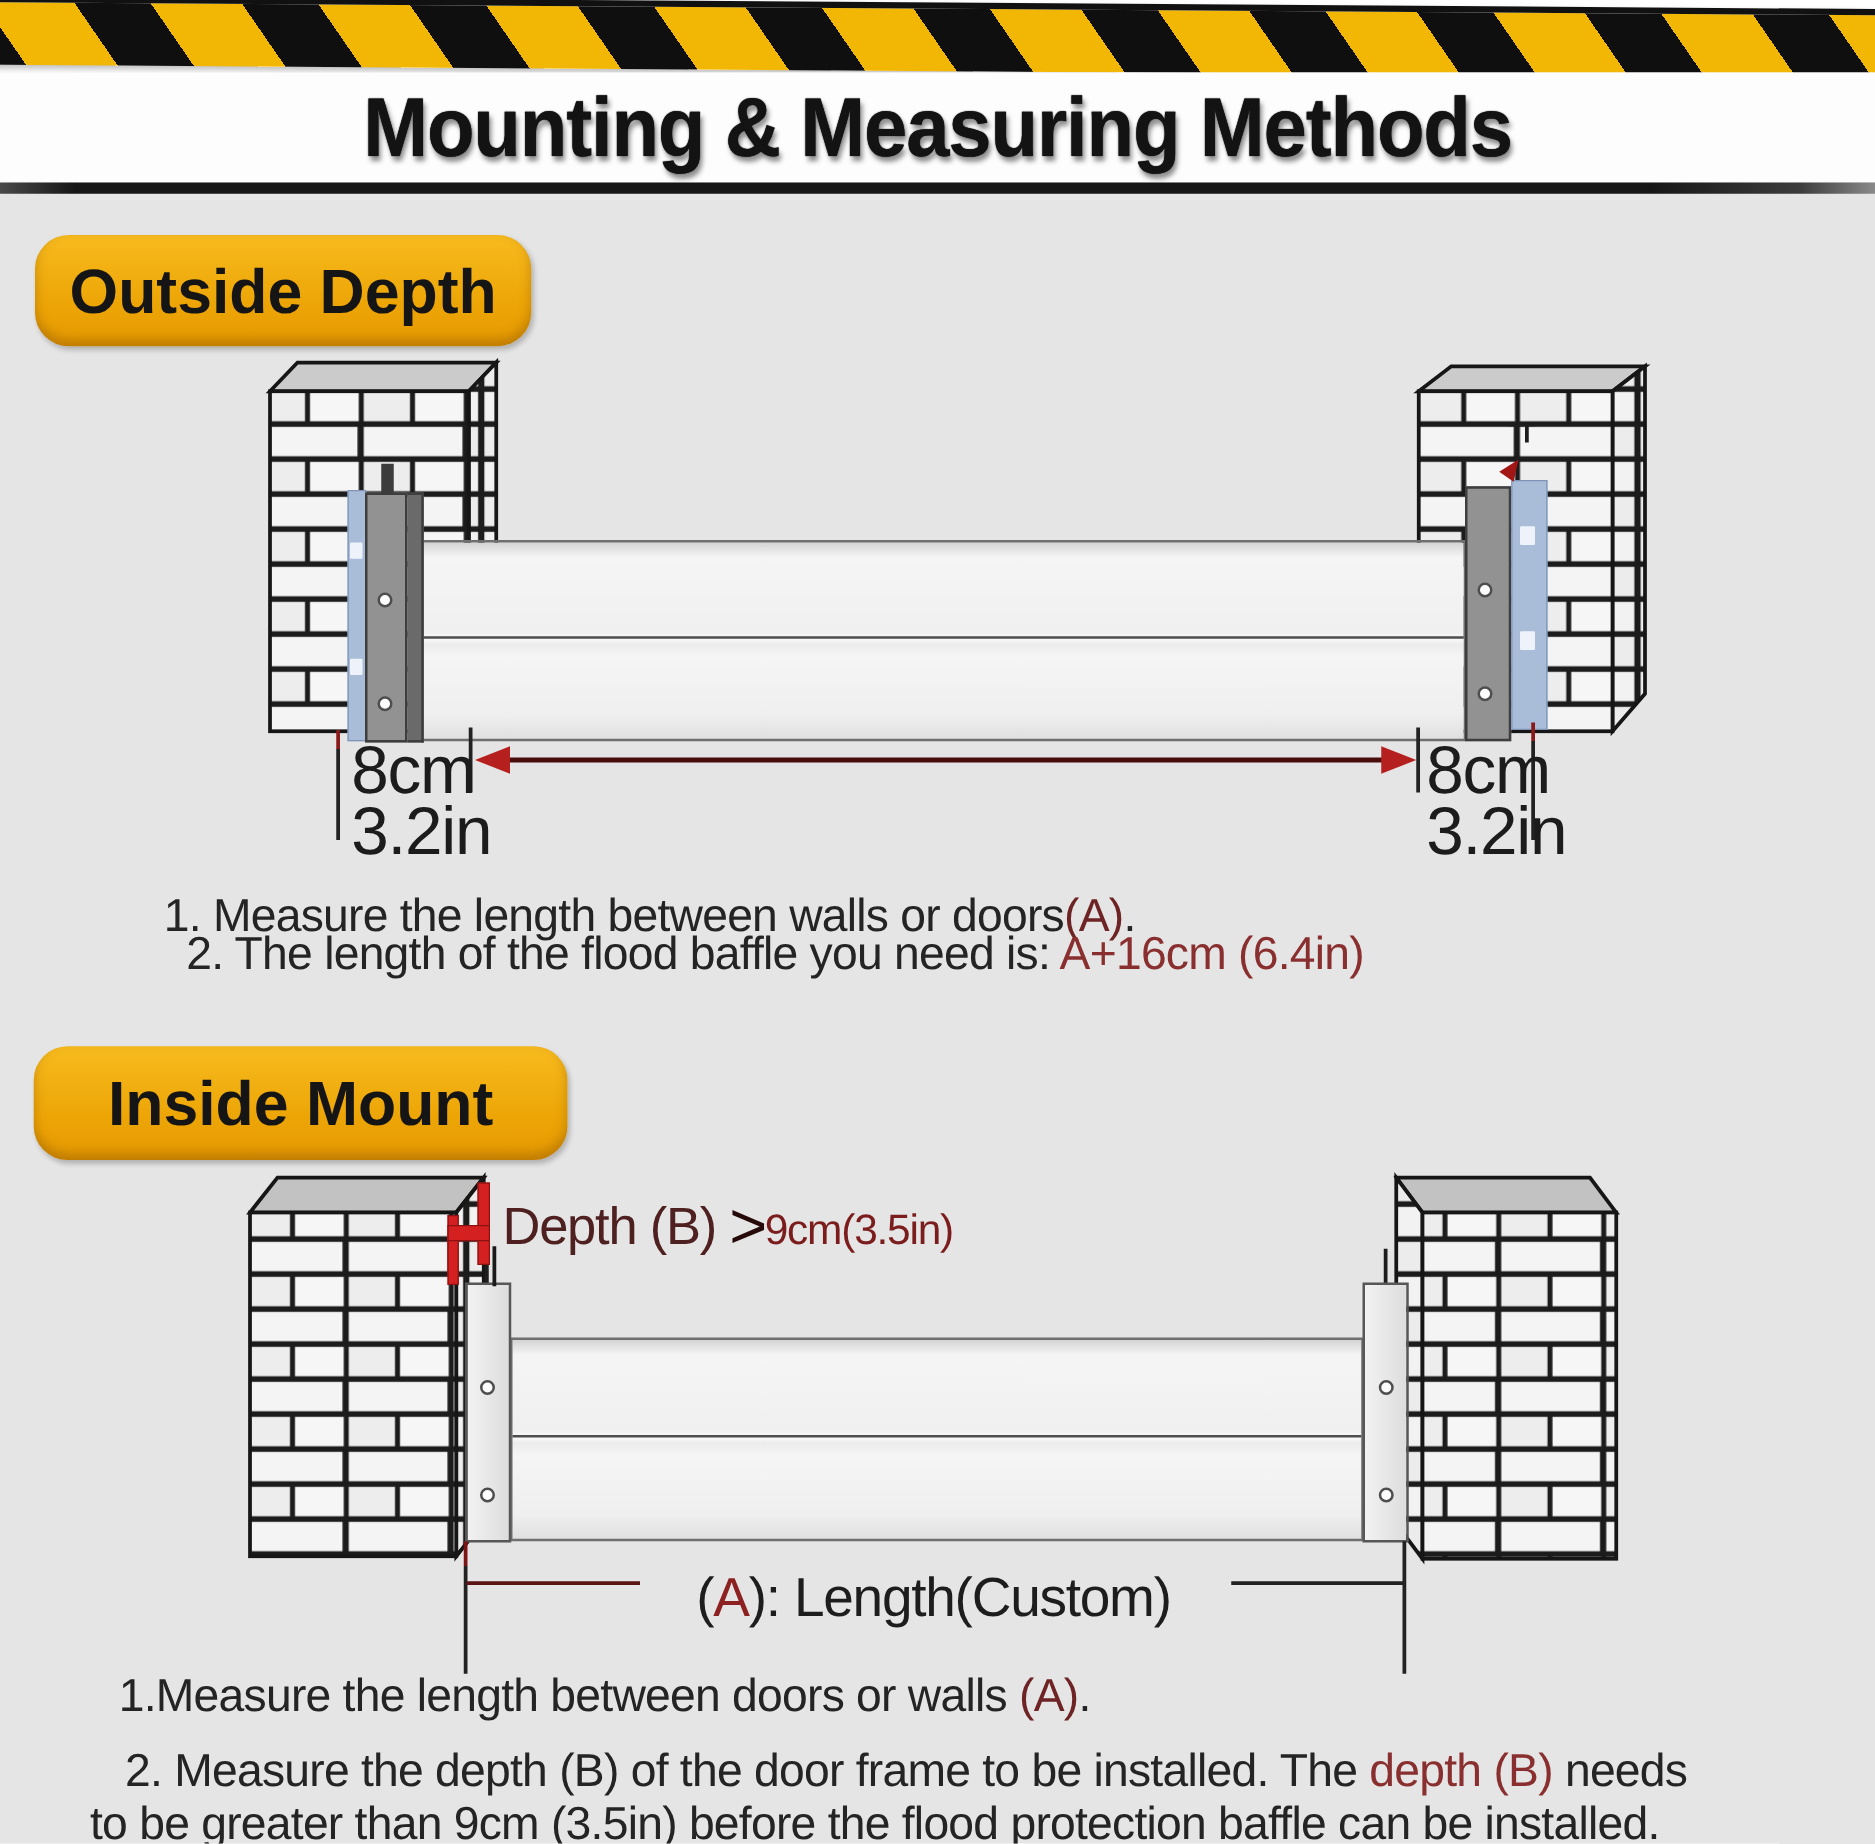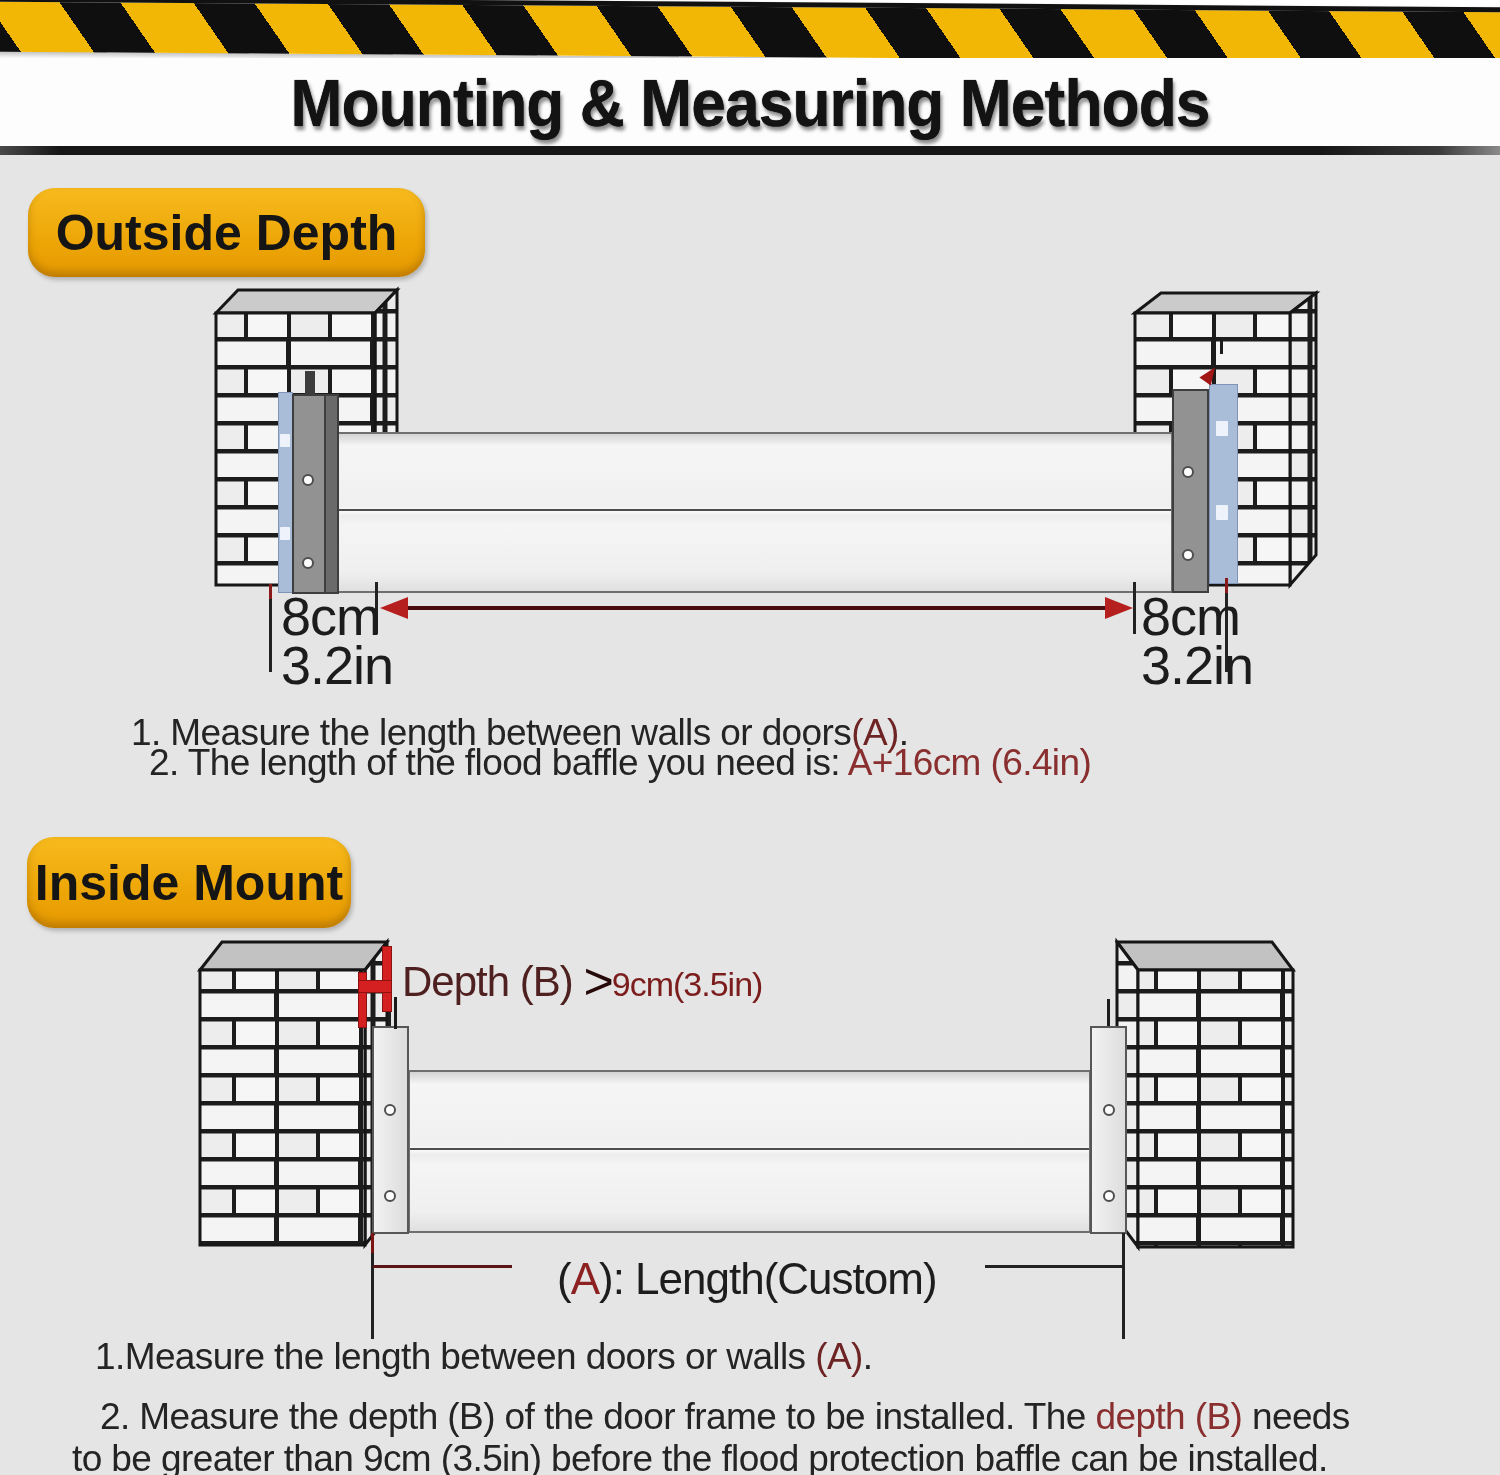--- a/index.html
+++ b/index.html
@@ -157,21 +157,21 @@
   </div>
 
 
   <div class="abs t step" style="left:131px;top:712px;">
     <span>1. Measure the length between walls or doors</span><span class="maroon">(A)</span><span>.</span>
   </div>
   <div class="abs t step" style="left:138px;top:742px;margin-left:11px;">
     <span>2. The length of the flood baffle you need is: </span><span class="dark-red">A+16cm (6.4in)</span>
   </div>
 
-  <div class="abs pill" style="left:27px;top:837px;width:324px;height:91px;">
+  <div class="abs pill" style="left:27px;top:837px;width:427px;height:91px;">
     <span>Inside Mount</span>
   </div>
 
   <svg class="abs" style="left:193px;top:935px;" width="210" height="330" viewBox="0 0 210 330">
     <defs>
       <pattern id="bk3" width="84" height="56" patternUnits="userSpaceOnUse">
         <rect width="84" height="56" fill="#1c1c1c"></rect>
         <rect x="2" y="2.5" width="79" height="23.5" fill="#f4f4f4"></rect>
         <rect x="2" y="30.5" width="37" height="23.5" fill="#ededed"></rect>
         <rect x="43" y="30.5" width="39" height="23.5" fill="#f6f6f6"></rect>

